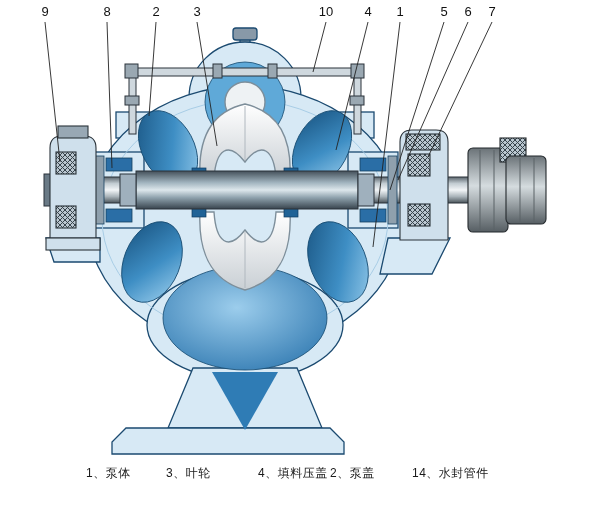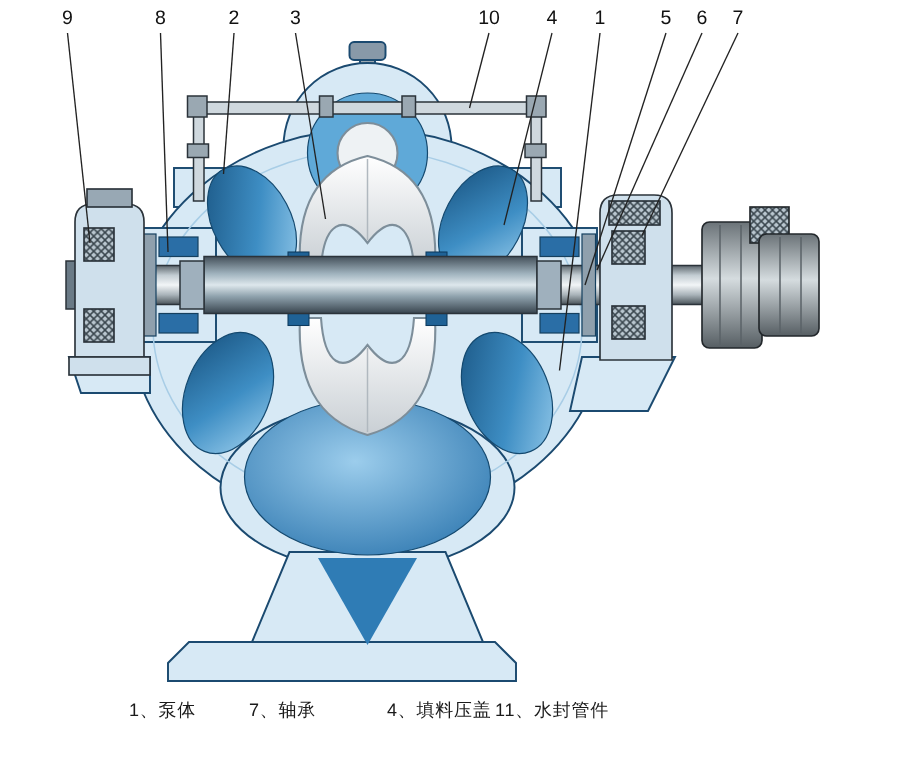--- a/index.html
+++ b/index.html
@@ -193,18 +193,19 @@
     <text x="368" y="16" class="callout-num">4</text>
     <text x="400" y="16" class="callout-num">1</text>
     <text x="444" y="16" class="callout-num">5</text>
     <text x="468" y="16" class="callout-num">6</text>
     <text x="492" y="16" class="callout-num">7</text>
   </g>
 </svg>
 
 <div class="legend">
   <span>1、泵体</span>
-  <span>7、轴承</span>
+  <span>3、叶轮</span>
   <span>4、填料压盖</span>
-  <span>11、水封管件</span>
+  <span>2、泵盖</span>
+  <span>14、水封管件</span>
 </div>
 
 </div>
 
 </body></html>

